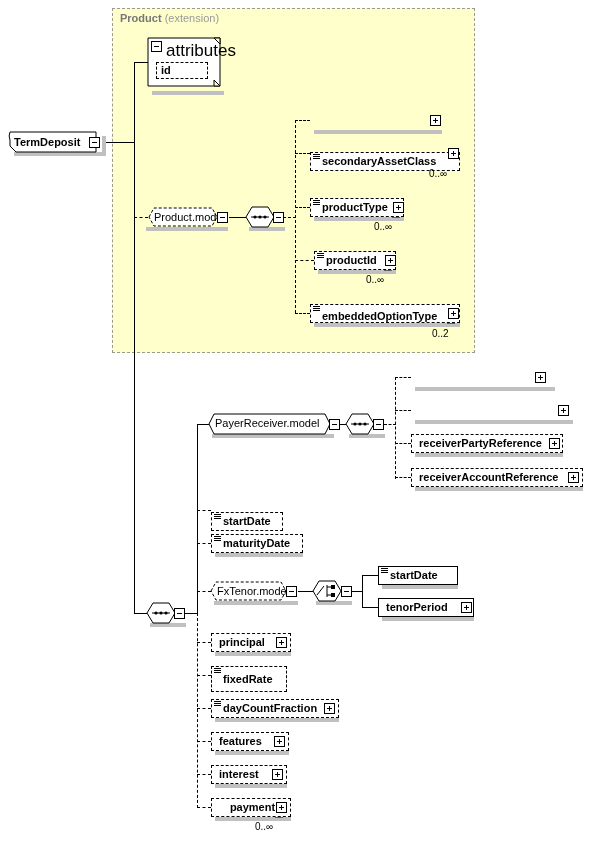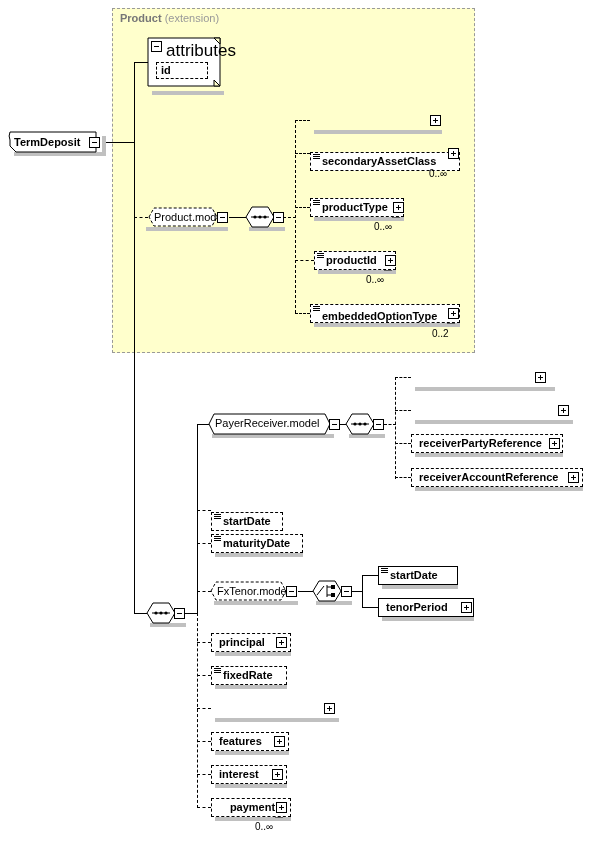--- a/index.html
+++ b/index.html
@@ -358,30 +358,38 @@
   </svg>
   <div class="minus" style="left:174px;top:608px;"></div>
 
   <div class="shadow" style="left:215px;top:652px;width:76px;height:4px;"></div>
   <div class="node dashed" style="left:211px;top:633px;width:80px;height:19px;">
     <span class="lbl" style="padding-left:7px;">principal</span>
   </div>
   <div class="plus" style="left:276px;top:637px;"></div>
 
   <div class="shadow" style="left:215px;top:685px;width:72px;height:4px;"></div>
-  <div class="node dashed" style="left:211px;top:666px;width:76px;height:19px;">
+  <div class="node dashed" style="left:211px;top:666px;width:76px;height:26px;">
     <span class="eicon">
         <i></i>
         <i></i>
         <i></i>
       </span>
     <span class="lbl" style="padding-left:11px;">fixedRate</span>
   </div>
 
   <div class="shadow" style="left:215px;top:718px;width:124px;height:4px;"></div>
+  <div class="node dashed" style="left:211px;top:699px;width:128px;height:19px;">
+    <span class="eicon">
+        <i></i>
+        <i></i>
+        <i></i>
+      </span>
+    <span class="lbl" style="padding-left:11px;">dayCountFraction</span>
+  </div>
   <div class="plus" style="left:324px;top:703px;"></div>
 
   <div class="shadow" style="left:215px;top:751px;width:74px;height:4px;"></div>
   <div class="node dashed" style="left:211px;top:732px;width:78px;height:19px;">
     <span class="lbl" style="padding-left:7px;">features</span>
   </div>
   <div class="plus" style="left:274px;top:736px;"></div>
 
   <div class="shadow" style="left:215px;top:784px;width:72px;height:4px;"></div>
   <div class="node dashed" style="left:211px;top:765px;width:76px;height:19px;">

